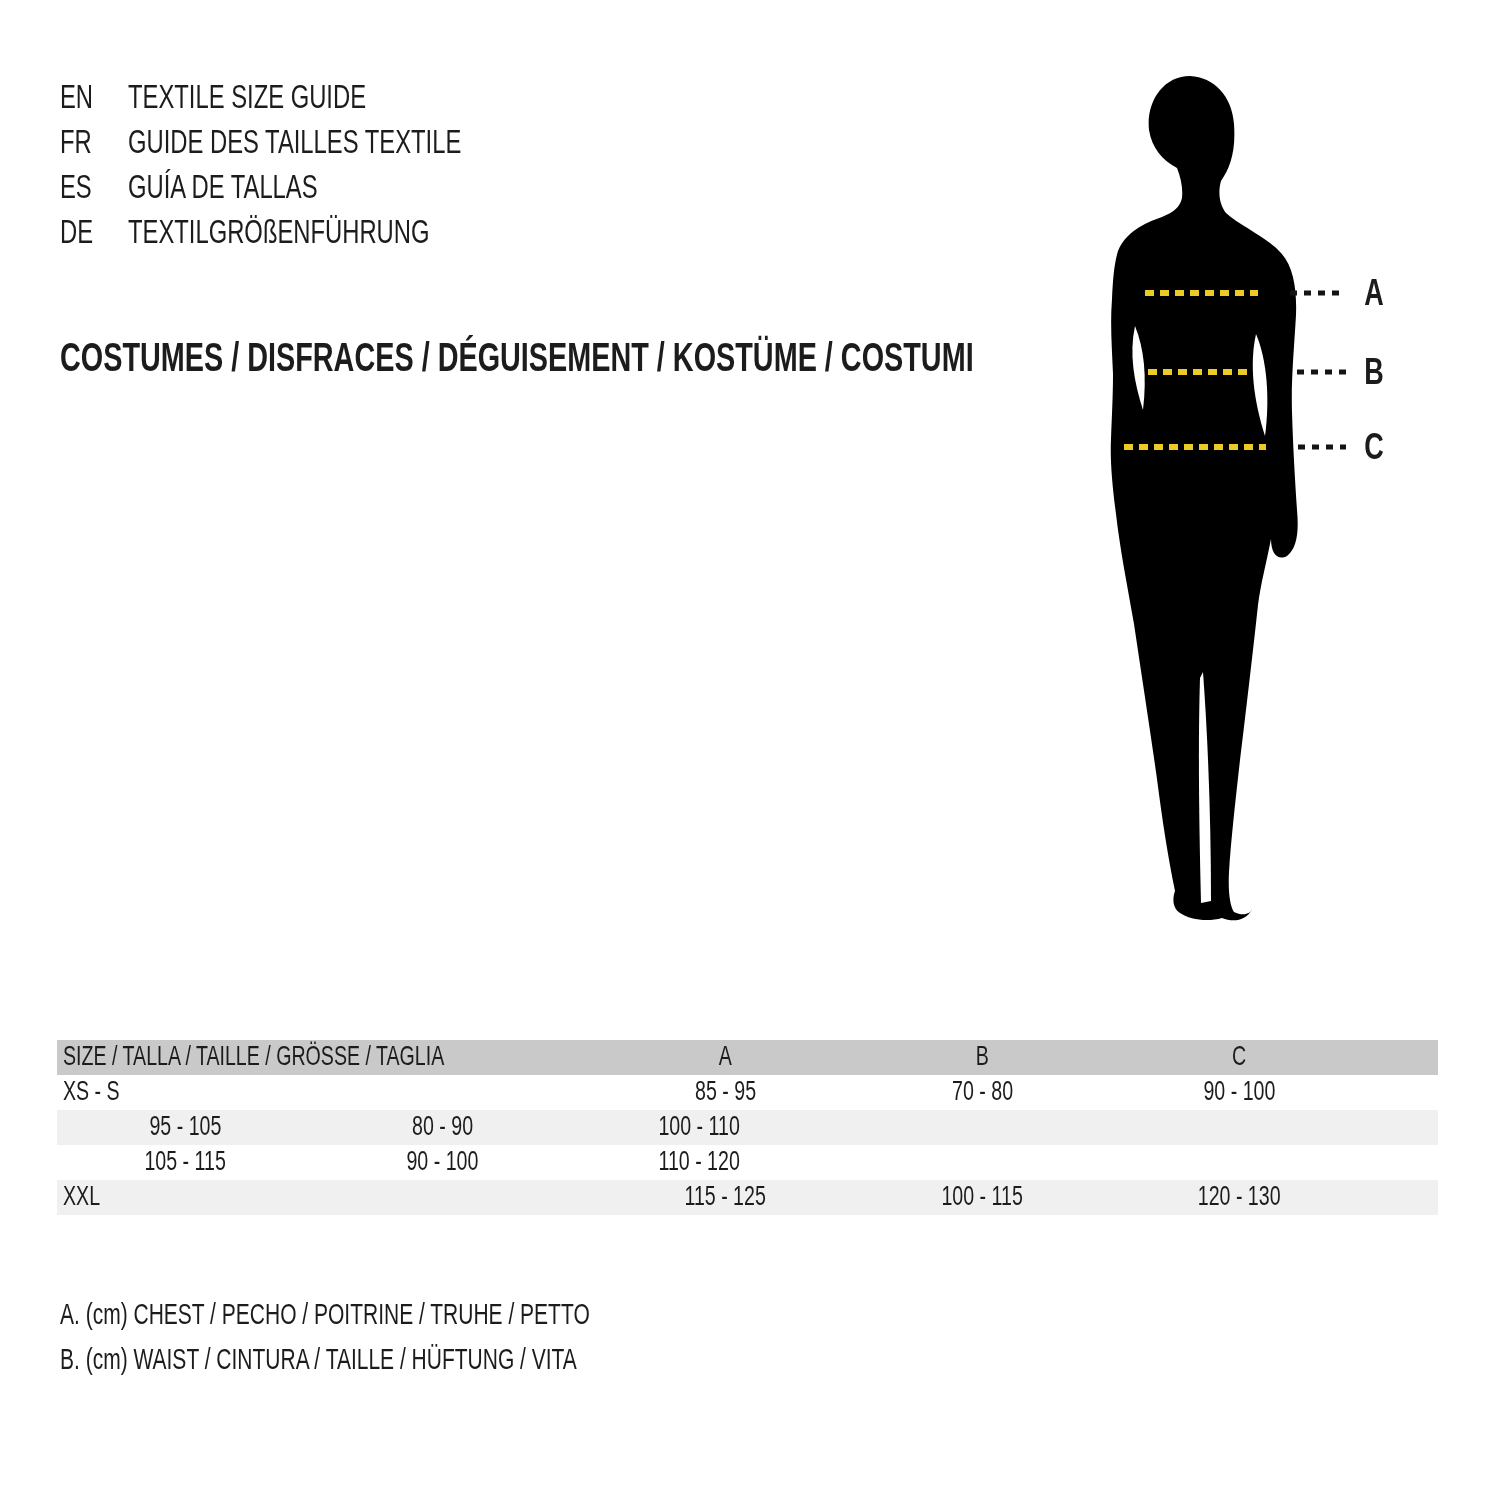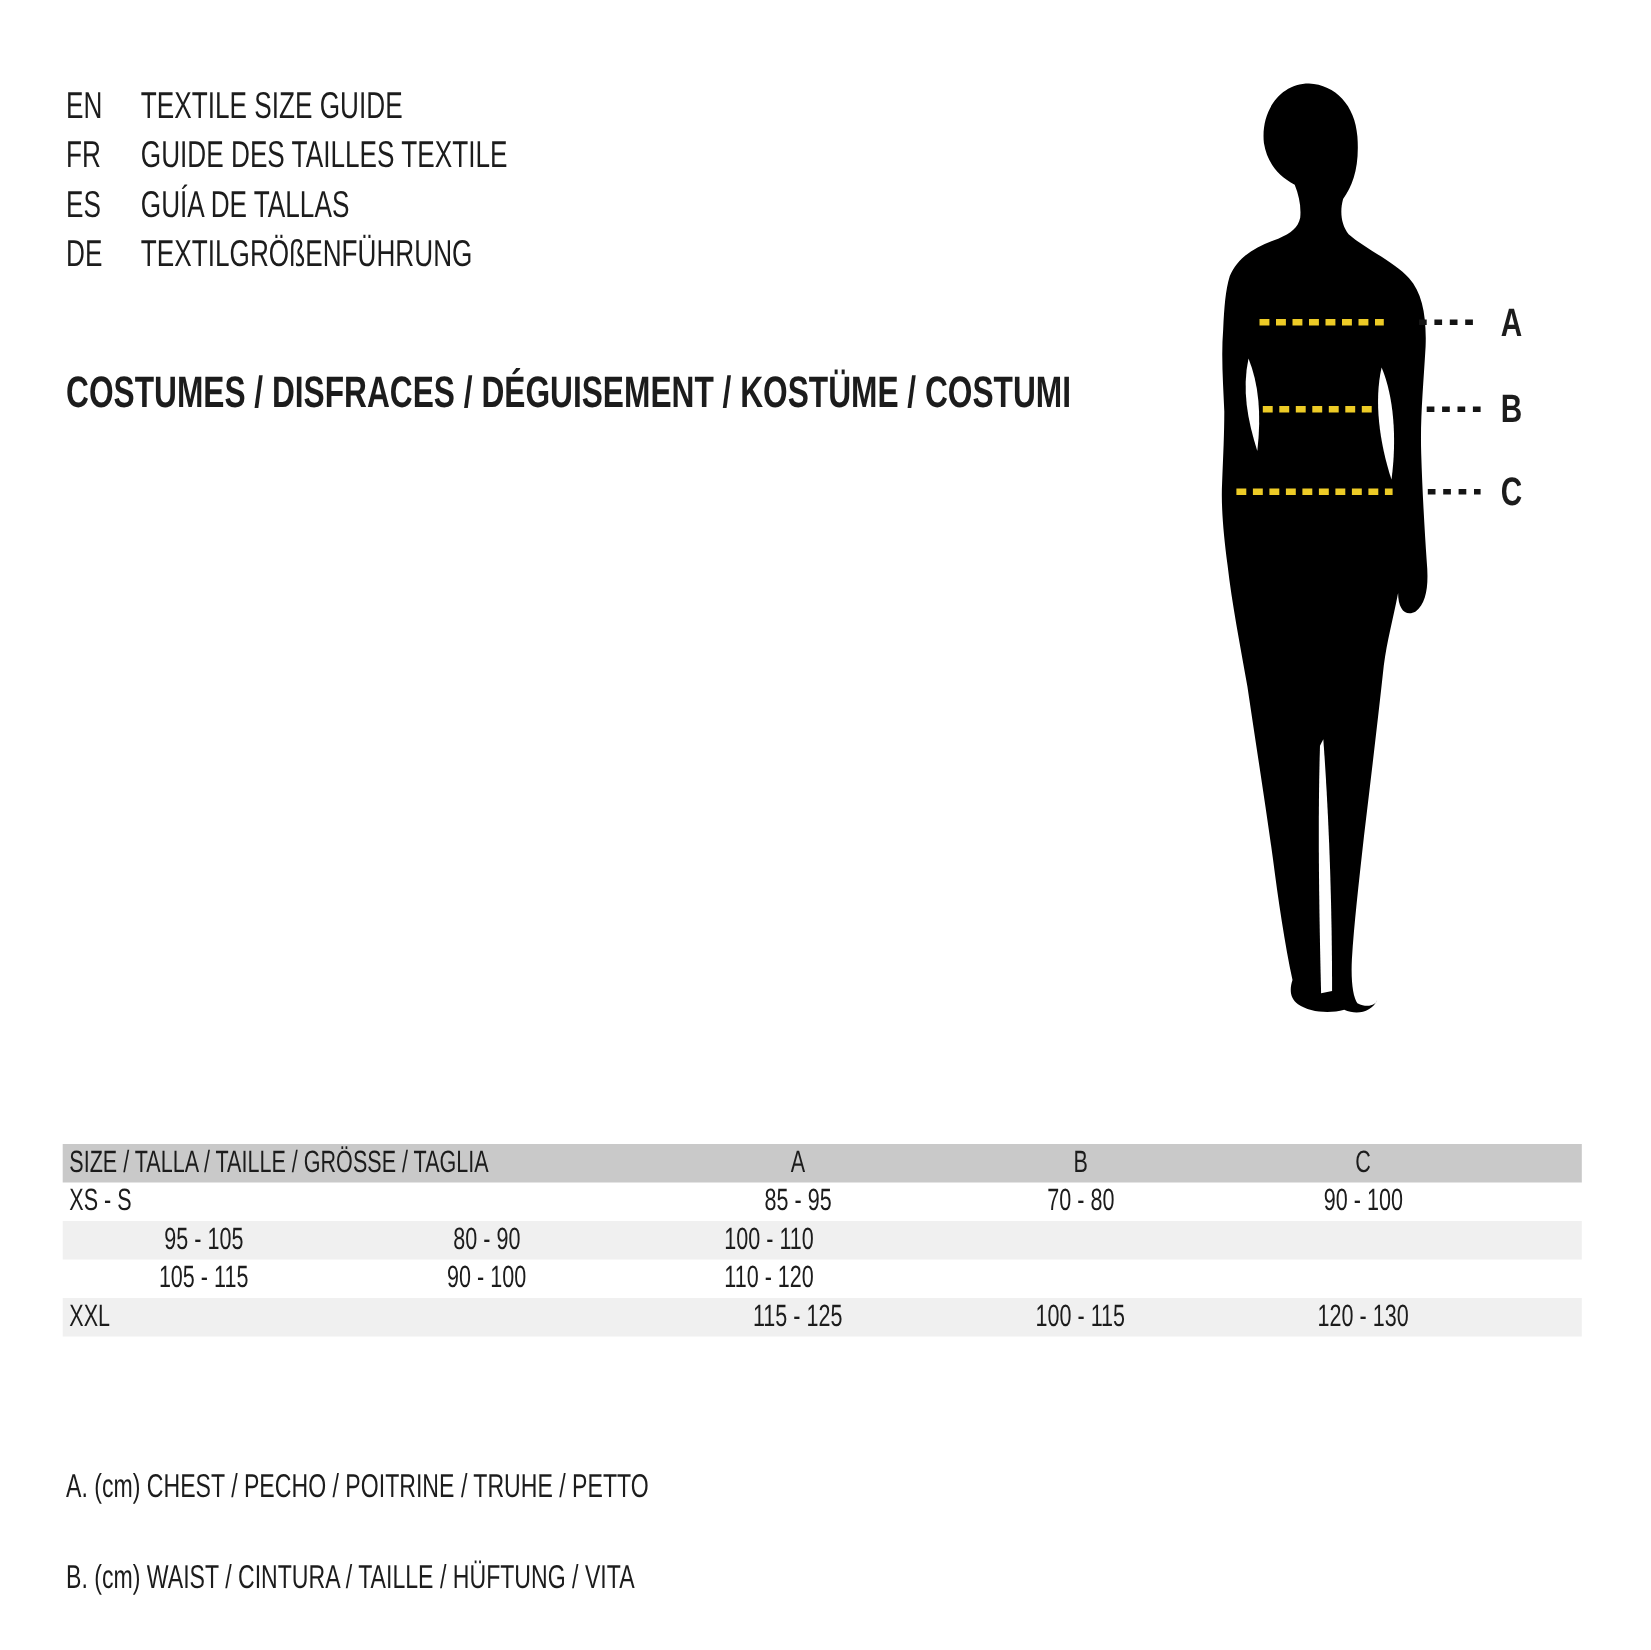--- a/index.html
+++ b/index.html
@@ -42,21 +42,21 @@
   .size-table { position: absolute; left: 57px; top: 1040px; width: 1381px; font-size: 28px; }
   .t-row { display: flex; height: 35px; align-items: flex-start; }
   .t-row.t-head { background: #c9c9c9; }
   .t-row.alt    { background: #f0f0f0; }
   .c0 { width: 540px; padding-left: 6px; text-align: left; box-sizing: border-box; }
   .c1, .c2, .c3 { width: 257px; text-align: center; }
   .csp { width: 70px; }
 
   
   .legend { position: absolute; left: 60px; top: 1291px; }
-  .legend-line { height: 45px; line-height: 45px; font-size: 30px; margin-top: 38px; }
+  .legend-line { height: 45px; line-height: 45px; font-size: 30px; }
 </style>
 </head>
 <body>
 
 <div class="page">
 
   <div class="lang-list">
     <div class="lang-row">
       <span class="lang-code"><span class="cx">EN</span></span>
       <span class="cx">TEXTILE SIZE GUIDE</span>

